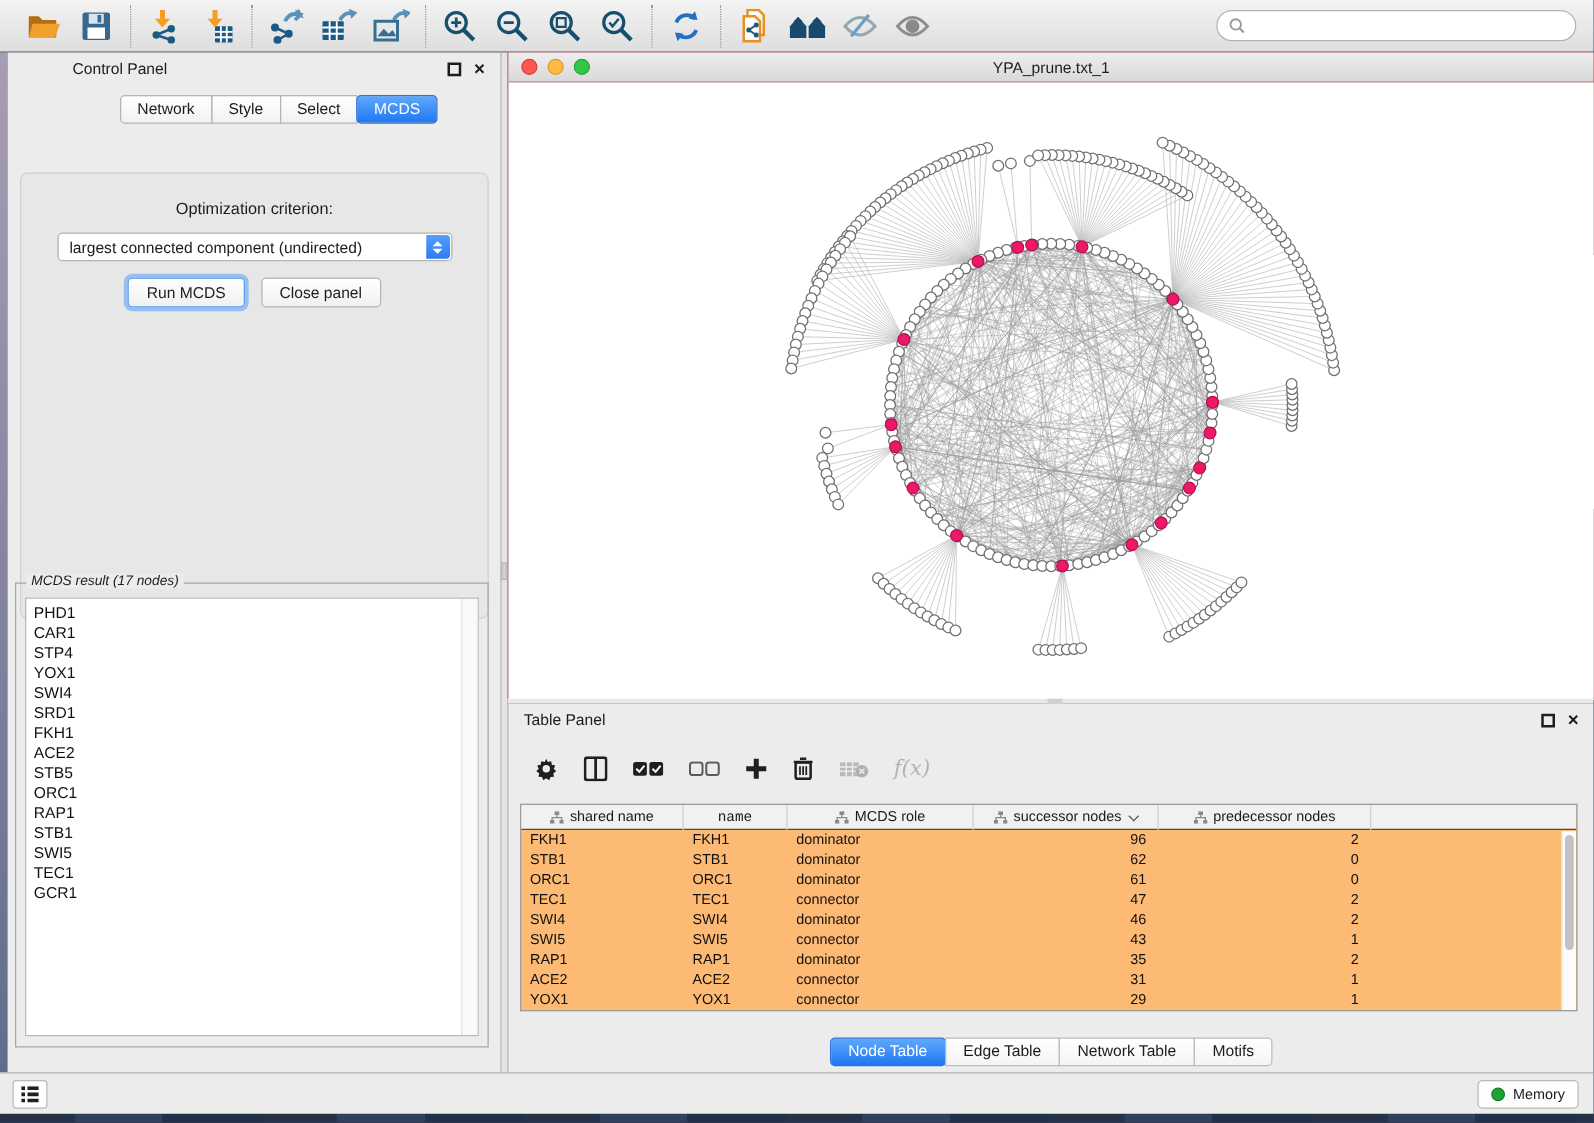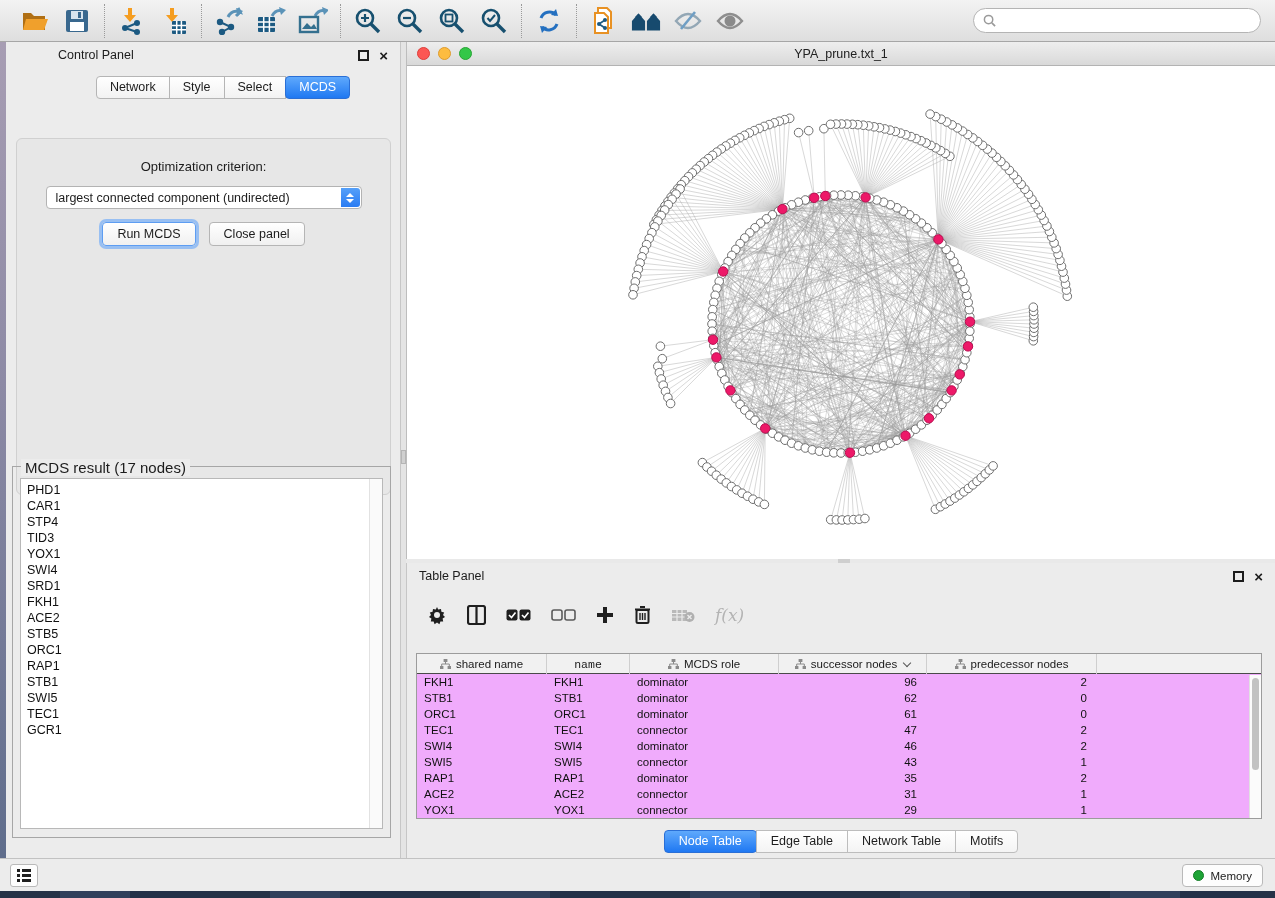--- a/index.html
+++ b/index.html
@@ -50,21 +50,21 @@
     display:flex; flex-direction:column; align-items:center; justify-content:center; gap:2px; }
   .chev-up { width:0; height:0; border-left:4px solid transparent; border-right:4px solid transparent; border-bottom:4px solid #fff; }
   .chev-down { width:0; height:0; border-left:4px solid transparent; border-right:4px solid transparent; border-top:4px solid #fff; }
   #cp-buttons { display:flex; justify-content:center; gap:13px; margin-top:13px; }
   .cp-btn { background:linear-gradient(#ffffff,#f0f0f0); border:1px solid #b5b5b5; border-radius:4px;
     font-size:12.5px; color:#1c1c1c; padding:4px 14px; font-family:inherit; cursor:default; }
   .cp-btn.focused { box-shadow:0 0 0 3px rgba(100,165,250,.6); border-color:#5d9df2; }
   #mcds-fieldset { position:absolute; left:6px; right:9px; top:424px; height:372px;
     border:1px solid #a6a6a6; }
   #mcds-legend { position:absolute; left:8px; top:-8px; background:#ececec; padding:0 4px;
-    font-size:15px; color:#1c1c1c; }
+    font-size:11px; color:#1c1c1c;font-style:italic; }
   #mcds-list { position:absolute; left:7px; right:7px; top:11px; bottom:8px; background:#fff;
     border:1px solid #b8b8b8; overflow:hidden; }
   .mcds-track { position:absolute; right:0; top:0; bottom:0; width:13px; background:#fafafa; border-left:1px solid #e2e2e2; }
   .mcds-item { font-size:12.5px; color:#111; line-height:16px; padding-left:6px; }
   #mcds-list .items { padding-top:3px; }
 
   
   #v-splitter { position:absolute; left:401px; top:42px; width:5px; height:816px; background:#e4e4e4; }
   #v-splitter .grip { position:absolute; left:0; top:408px; width:5px; height:14px;
     background:#d0d0d0; border:1px solid #b5b5b5; }
@@ -83,22 +83,22 @@
   .light.green { background:#33c748; border:1px solid #27a534; }
   #net-title { position:absolute; left:0; right:0; text-align:center; font-size:12.5px; color:#222; }
   #net-view { position:relative; width:869px; height:494px; background:#fff; }
 
   
   #table-panel { position:absolute; left:406px; top:563px; width:869px; height:295px;
     background:#ececec; border-left:1px solid #c6c6c6; }
   #tp-toolbar { position:absolute; left:8px; top:30px; height:44px; display:flex; align-items:center; gap:20px; padding-left:12px; }
   .tp-icon { display:flex; align-items:center; justify-content:center; cursor:default; }
   #fx-label { font-family:"DejaVu Serif", serif; font-style:italic; font-size:17px; color:#b3b3b3; }
-  #tp-table { position:absolute; left:9px; right:13px; top:90px; height:166px;
-    background:#f0abfc; border:1px solid #9c9c9c; overflow:hidden; }
+  #tp-table { position:absolute; left:9px; right:13px; top:80px; height:166px;
+    background:#fdba74; border:1px solid #9c9c9c; overflow:hidden; }
   #tp-head { display:flex; height:20px; background:#f1f1f1; border-bottom:1px solid #4a4a4a; }
   .th { display:flex; align-items:center; justify-content:center; gap:5px; font-size:11.5px; color:#1a1a1a;
     border-right:1px solid #cfcfcf; height:20px; position:relative; }
   .th:last-child { border-right:none; }
   .sort-caret { width:6px; height:6px; border-right:1.5px solid #555; border-bottom:1.5px solid #555;
     transform:rotate(45deg); margin-top:-3px; margin-left:2px; }
   .tr { display:flex; height:16px; align-items:center; }
   .td { font-size:11.5px; color:#111; white-space:nowrap; overflow:hidden; }
   .td.left { padding-left:7px; text-align:left; }
   .td.right { padding-right:10px; text-align:right; }
@@ -306,21 +306,20 @@
       <button class="cp-btn">Close panel</button>
     </div>
   </div>
   <div id="mcds-fieldset">
     <span id="mcds-legend">MCDS result (17 nodes)</span>
     <div id="mcds-list">
       <div class="items">
           <div class="mcds-item">PHD1</div>
           <div class="mcds-item">CAR1</div>
           <div class="mcds-item">STP4</div>
-          <div class="mcds-item">TID3</div>
           <div class="mcds-item">YOX1</div>
           <div class="mcds-item">SWI4</div>
           <div class="mcds-item">SRD1</div>
           <div class="mcds-item">FKH1</div>
           <div class="mcds-item">ACE2</div>
           <div class="mcds-item">STB5</div>
           <div class="mcds-item">ORC1</div>
           <div class="mcds-item">RAP1</div>
           <div class="mcds-item">STB1</div>
           <div class="mcds-item">SWI5</div>

